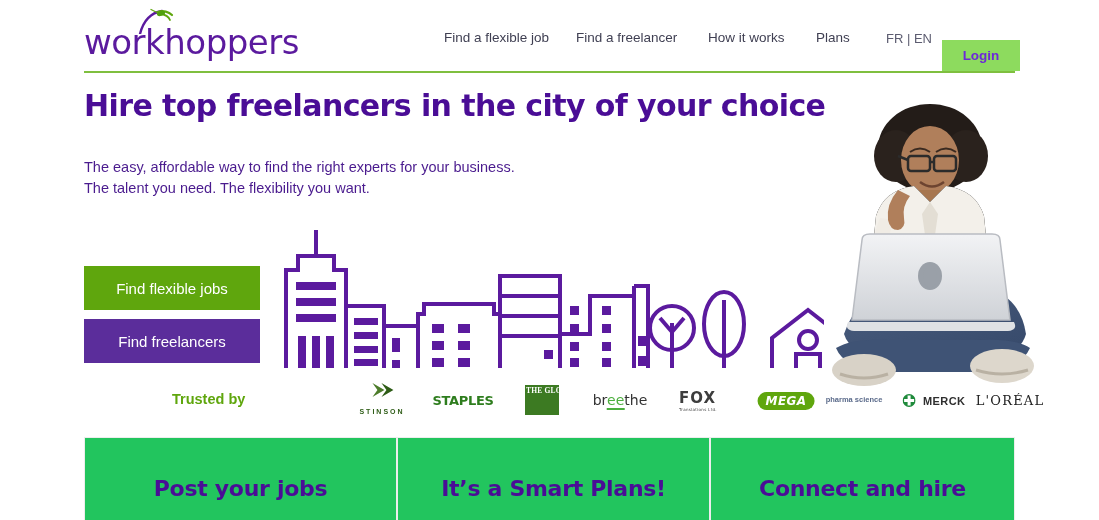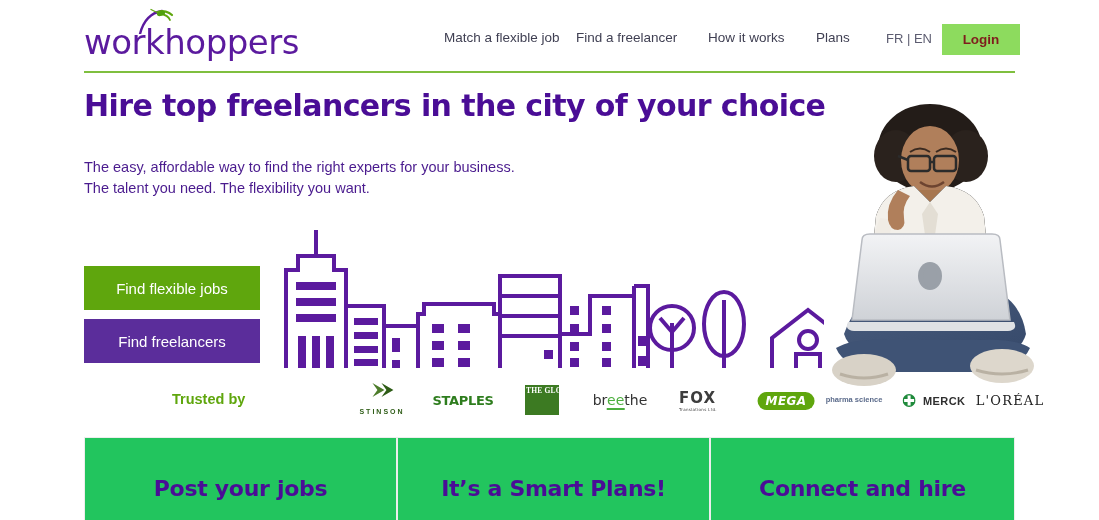--- a/index.html
+++ b/index.html
@@ -30,24 +30,24 @@
   .nav-item {
     position: absolute; top: 30px;
     font-size: 13.5px; color: #3F3F52; white-space: nowrap;
     cursor: pointer;
   }
   .nav-lang {
     position: absolute; top: 31px; left: 456px;
     font-size: 13px; color: #5c5c70; white-space: nowrap; cursor: pointer;
   }
   .login-btn {
-    position: absolute; left: 512px; top: 24px;
+    position: absolute; left: 512px; top: 40px;
     width: 78px; height: 31px;
     background: #8DDB5E; border: none;
-    color: #7f1d1d; font-size: 13.5px; font-weight: 700;
+    color: #6d28d9; font-size: 13.5px; font-weight: 700;
     font-family: "Liberation Sans", sans-serif;
     cursor: pointer;
   }
   .header-rule {
     position: absolute; left: 84px; top: 71px; width: 931px; height: 2px;
     background: #7FBF3F;
   }
 
   
   .headline {
@@ -151,21 +151,21 @@
         <path d="M4 26 C7 14, 14 5, 26 3" stroke="#5B1A9E" stroke-width="2.4" fill="none" stroke-linecap="round"></path>
         <path d="M22 4 C27 2, 33 4, 36 7" stroke="#5FA60D" stroke-width="2.2" fill="none" stroke-linecap="round"></path>
         <path d="M24 6 C29 6, 33 9, 34 12" stroke="#5FA60D" stroke-width="1.8" fill="none" stroke-linecap="round"></path>
         <ellipse cx="25" cy="5.5" rx="4.2" ry="2.4" fill="#4FA00C" transform="rotate(-18 25 5.5)"></ellipse>
         <path d="M21 4.5 L15 1.5" stroke="#5FA60D" stroke-width="1.3" stroke-linecap="round"></path>
       </svg>
       <div class="logo-text">workhoppers</div>
     </div>
 
     <nav class="nav">
-      <div class="nav-item" style="left:14px">Match a flexible job</div>
+      <div class="nav-item" style="left:14px">Find a flexible job</div>
       <div class="nav-item" style="left:146px">Find a freelancer</div>
       <div class="nav-item" style="left:278px">How it works</div>
       <div class="nav-item" style="left:386px">Plans</div>
       <div class="nav-lang">FR | EN</div>
       <button class="login-btn">Login</button>
     </nav>
 
     <div class="header-rule"></div>
   </div>
 

